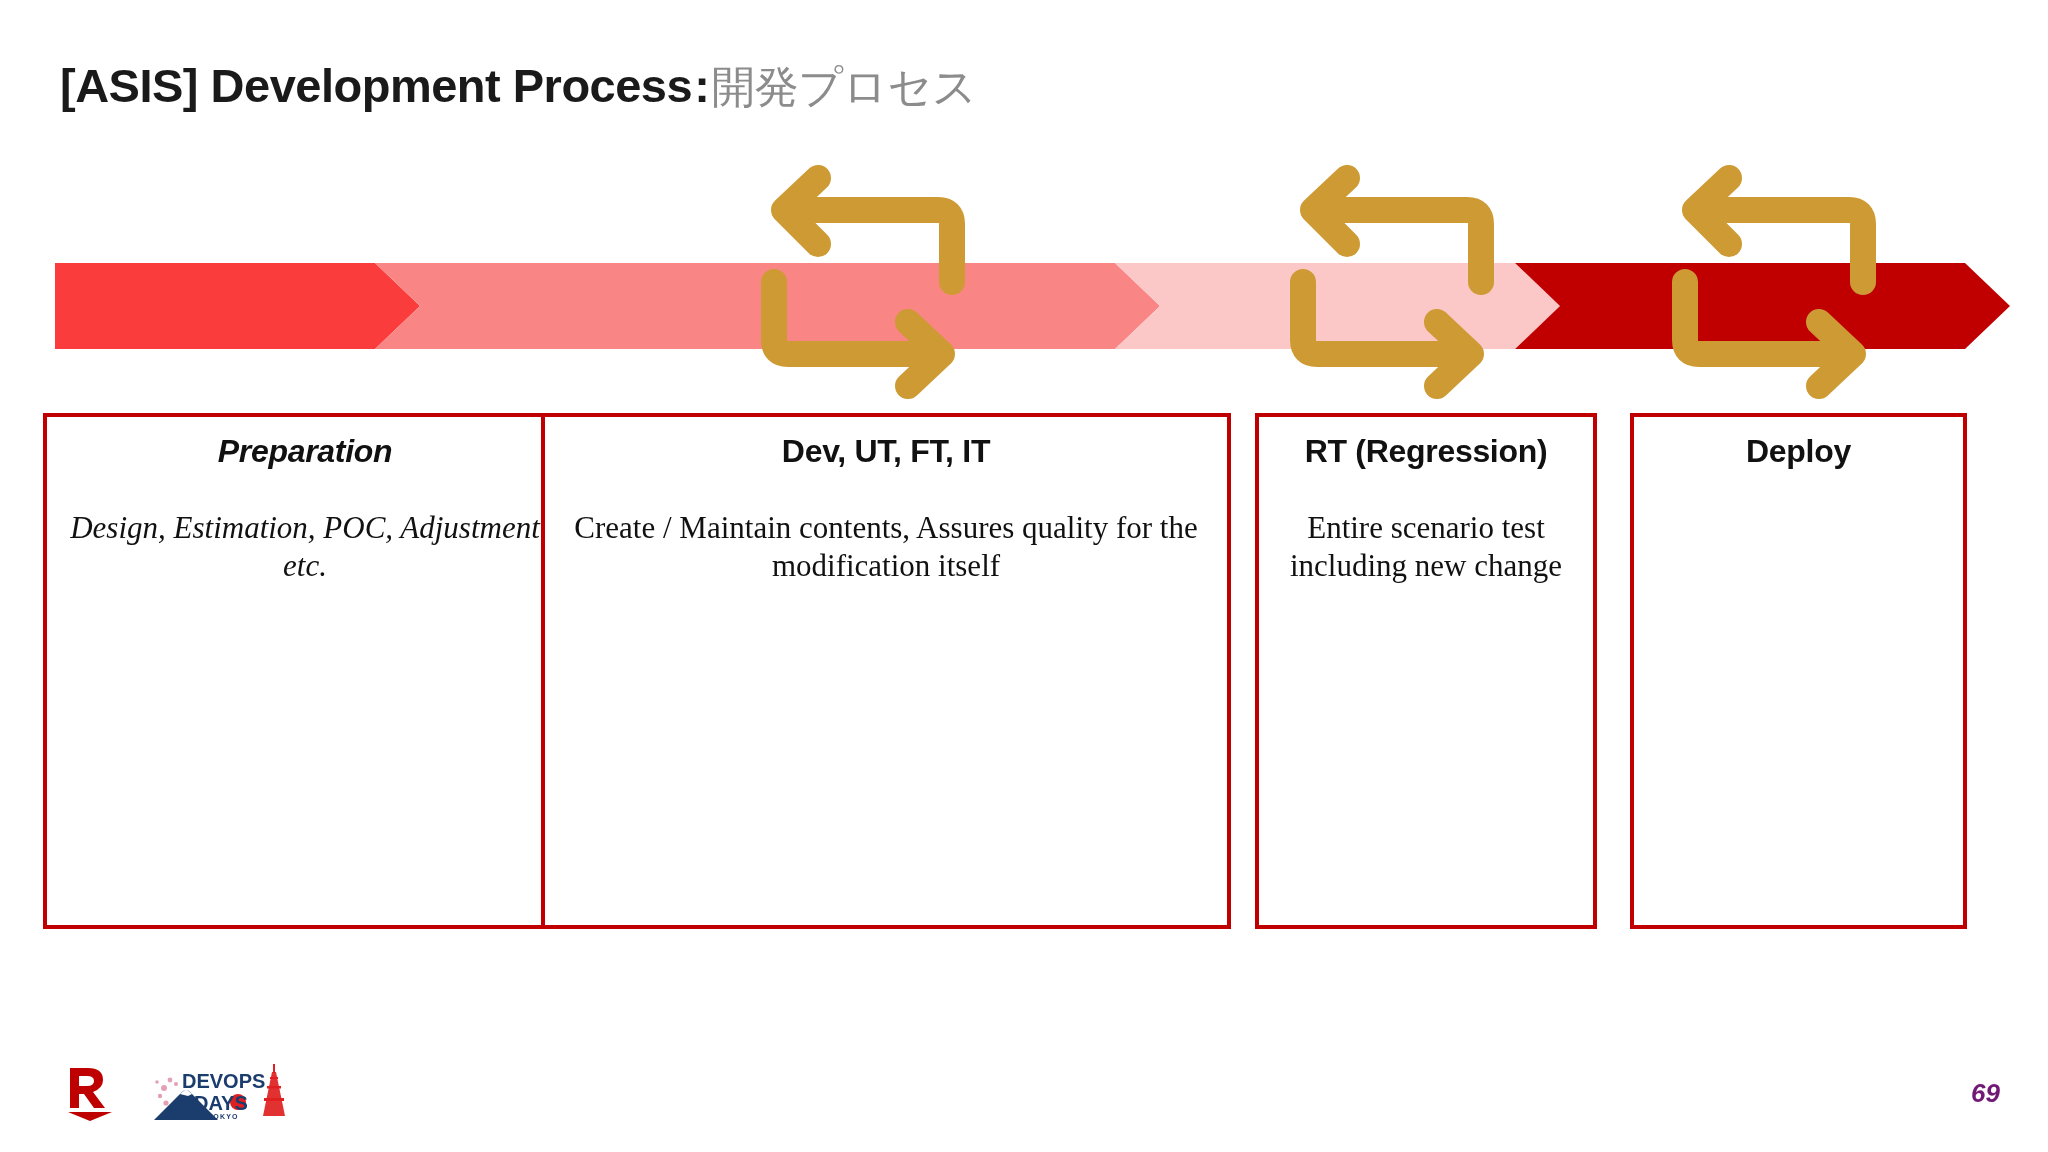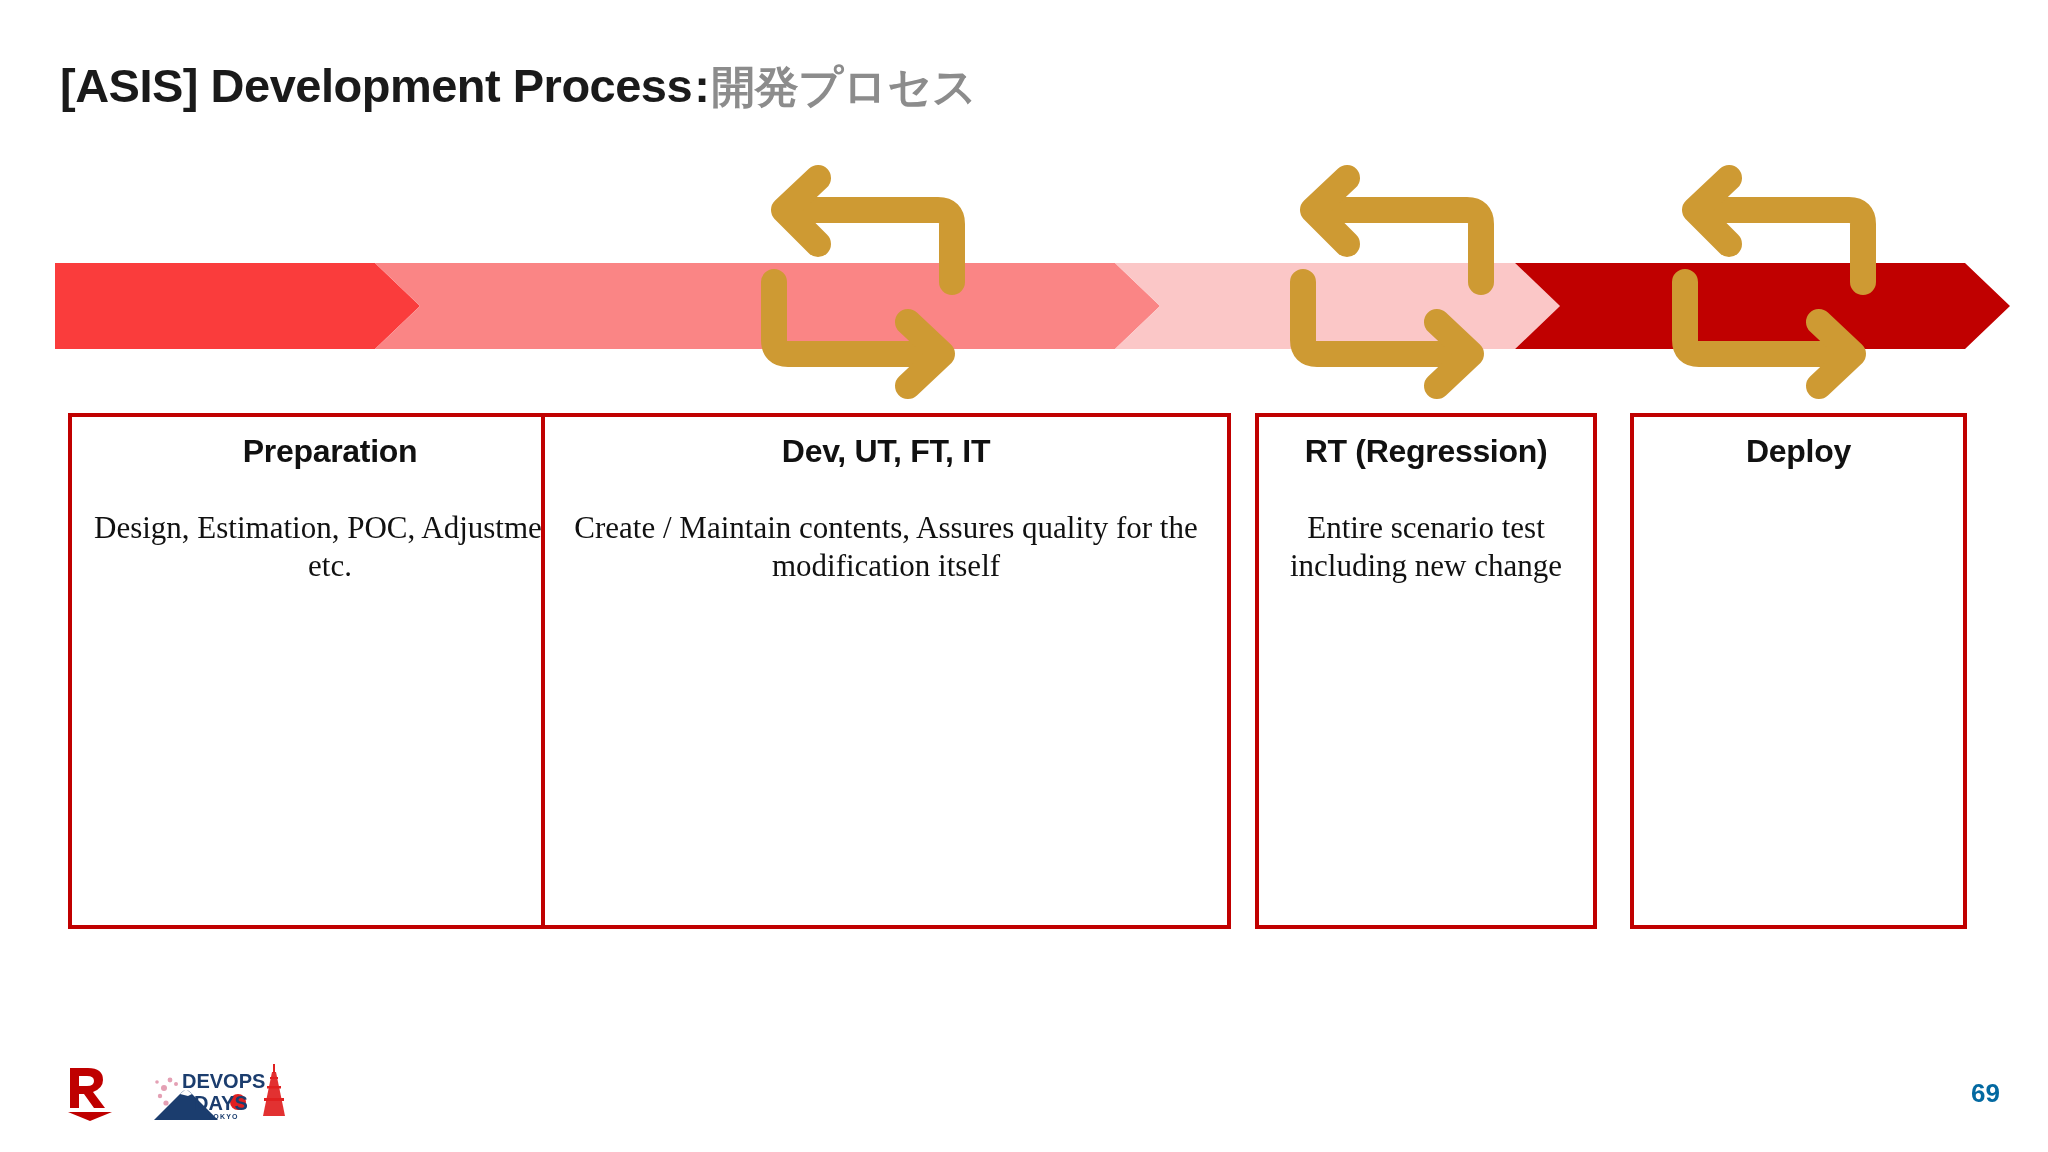--- a/index.html
+++ b/index.html
@@ -26,21 +26,21 @@
     font-weight: bold;
     letter-spacing: -0.5px;
     white-space: nowrap;
     line-height: 1.2;
   }
   #slide-title .t-en { color: #1a1a1a; }
   #slide-title .t-sep { color: #1a1a1a; padding: 0 2px; }
   #slide-title .t-jp {
     color: #8c8c8c;
     font-size: 44px;
-    font-weight: bold;
+    font-weight: normal;
   }
 
   
   #process-band {
     position: absolute;
     left: 55px;
     top: 263px;
     width: 1955px;
     height: 86px;
   }
@@ -61,21 +61,21 @@
   .phase-box {
     position: absolute;
     top: 413px;
     height: 516px;
     background: #ffffff;
     border: 4px solid #c00000;
     box-sizing: border-box;
     padding: 14px 12px 0 12px;
     text-align: center;
   }
-  #phase-box-0 { left: 68px;   width: 524px; }
+  #phase-box-0 { left: 43px;   width: 524px; font-style: italic; }
   #phase-box-1 { left: 525px;  width: 690px; margin-left: 16px; }
   #phase-box-2 { left: 1255px; width: 342px; }
   #phase-box-3 { left: 1630px; width: 337px; }
 
   .phase-title {
     font-family: "Liberation Sans", sans-serif;
     font-weight: bold;
     font-size: 32px;
     color: #111111;
     line-height: 1.25;
@@ -102,21 +102,22 @@
   }
   #rakuten-logo svg, #devopsdays-logo svg { display: block; }
 
   #page-number {
     position: absolute;
     right: 48px;
     top: 1078px;
     font-family: "Liberation Sans", sans-serif;
     font-size: 26px;
     font-weight: bold;
-    color: #0369a1;
+    color: #701a75;
+    font-style: italic;
   }
 </style>
 </head>
 <body>
 
 <div id="slide-title">
   <span class="t-en">[ASIS] Development Process</span><span class="t-sep">:</span><span class="t-jp">開発プロセス</span>
 </div>
 
 <div id="process-band">

